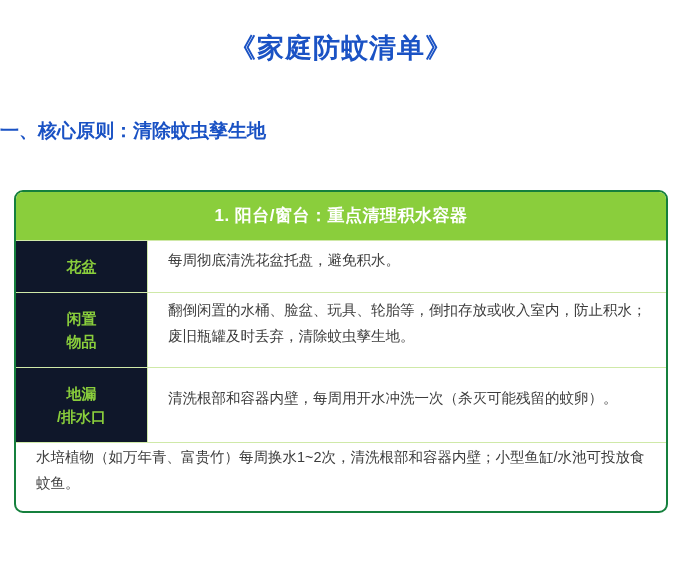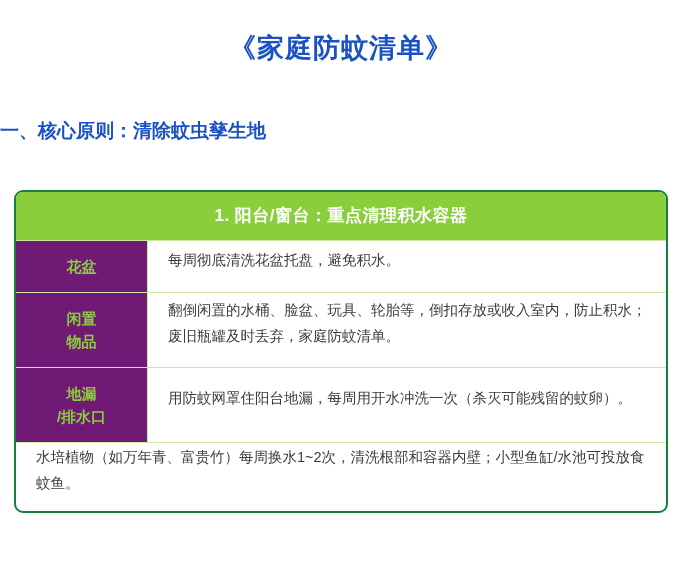--- a/index.html
+++ b/index.html
@@ -58,21 +58,21 @@
     align-items: stretch;
     border-top: 1px solid #cfe9a8;
   }
   .row:first-of-type {
     border-top: none;
   }
   .row-label {
     width: 132px;
     min-width: 132px;
     box-sizing: border-box;
-    background: #701a75;
+    background: #0f172a;
     color: #8ace3c;
     font-weight: bold;
     font-size: 15px;
     line-height: 23px;
     display: flex;
     flex-direction: column;
     align-items: center;
     justify-content: center;
     text-align: center;
     padding: 14px 4px;
@@ -106,29 +106,29 @@
         <span>花盆</span>
       </div>
       <div class="row-text">每周彻底清洗花盆托盘，避免积水。</div>
     </div>
 
     <div class="row">
       <div class="row-label">
         <span>闲置</span>
         <span>物品</span>
       </div>
-      <div class="row-text">翻倒闲置的水桶、脸盆、玩具、轮胎等，倒扣存放或收入室内，防止积水；废旧瓶罐及时丢弃，家庭防蚊清单。</div>
+      <div class="row-text">翻倒闲置的水桶、脸盆、玩具、轮胎等，倒扣存放或收入室内，防止积水；废旧瓶罐及时丢弃，清除蚊虫孳生地。</div>
     </div>
 
     <div class="row">
       <div class="row-label">
         <span>地漏</span>
         <span>/排水口</span>
       </div>
-      <div class="row-text">用防蚊网罩住阳台地漏，每周用开水冲洗一次（杀灭可能残留的蚊卵）。</div>
+      <div class="row-text">清洗根部和容器内壁，每周用开水冲洗一次（杀灭可能残留的蚊卵）。</div>
     </div>
 
     <div class="row">
       <div class="row-text">水培植物（如万年青、富贵竹）每周换水1~2次，清洗根部和容器内壁；小型鱼缸/水池可投放食蚊鱼。</div>
     </div>
 
   </div>
 </div>
 
 </body></html>

